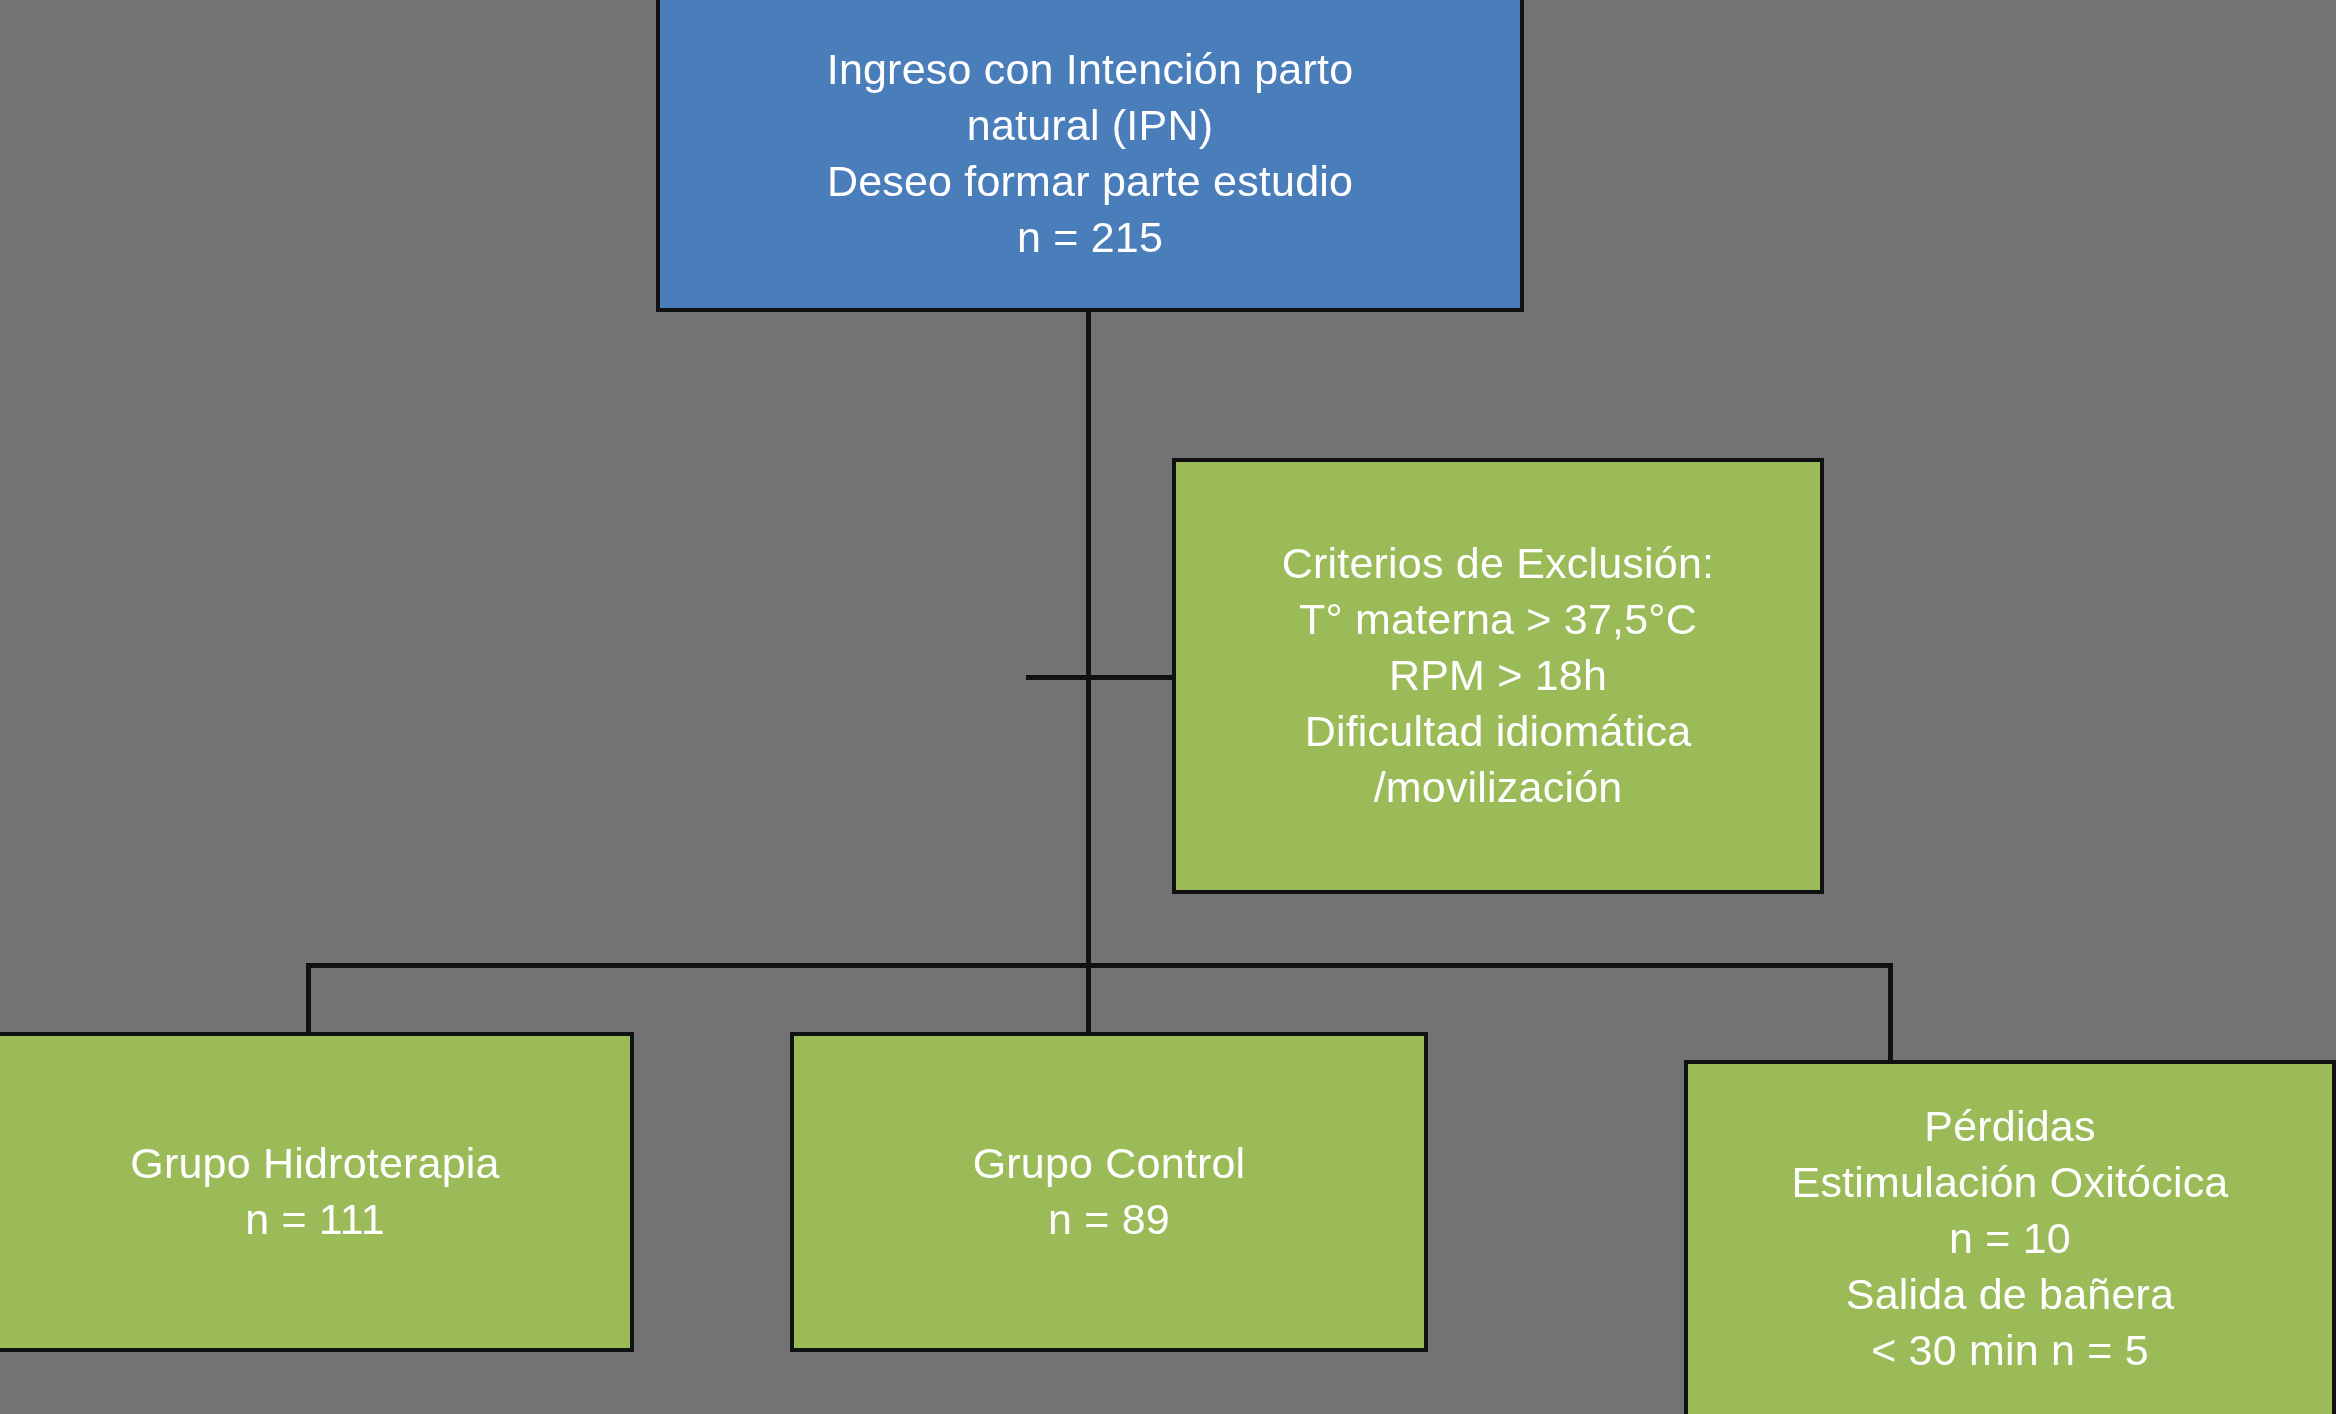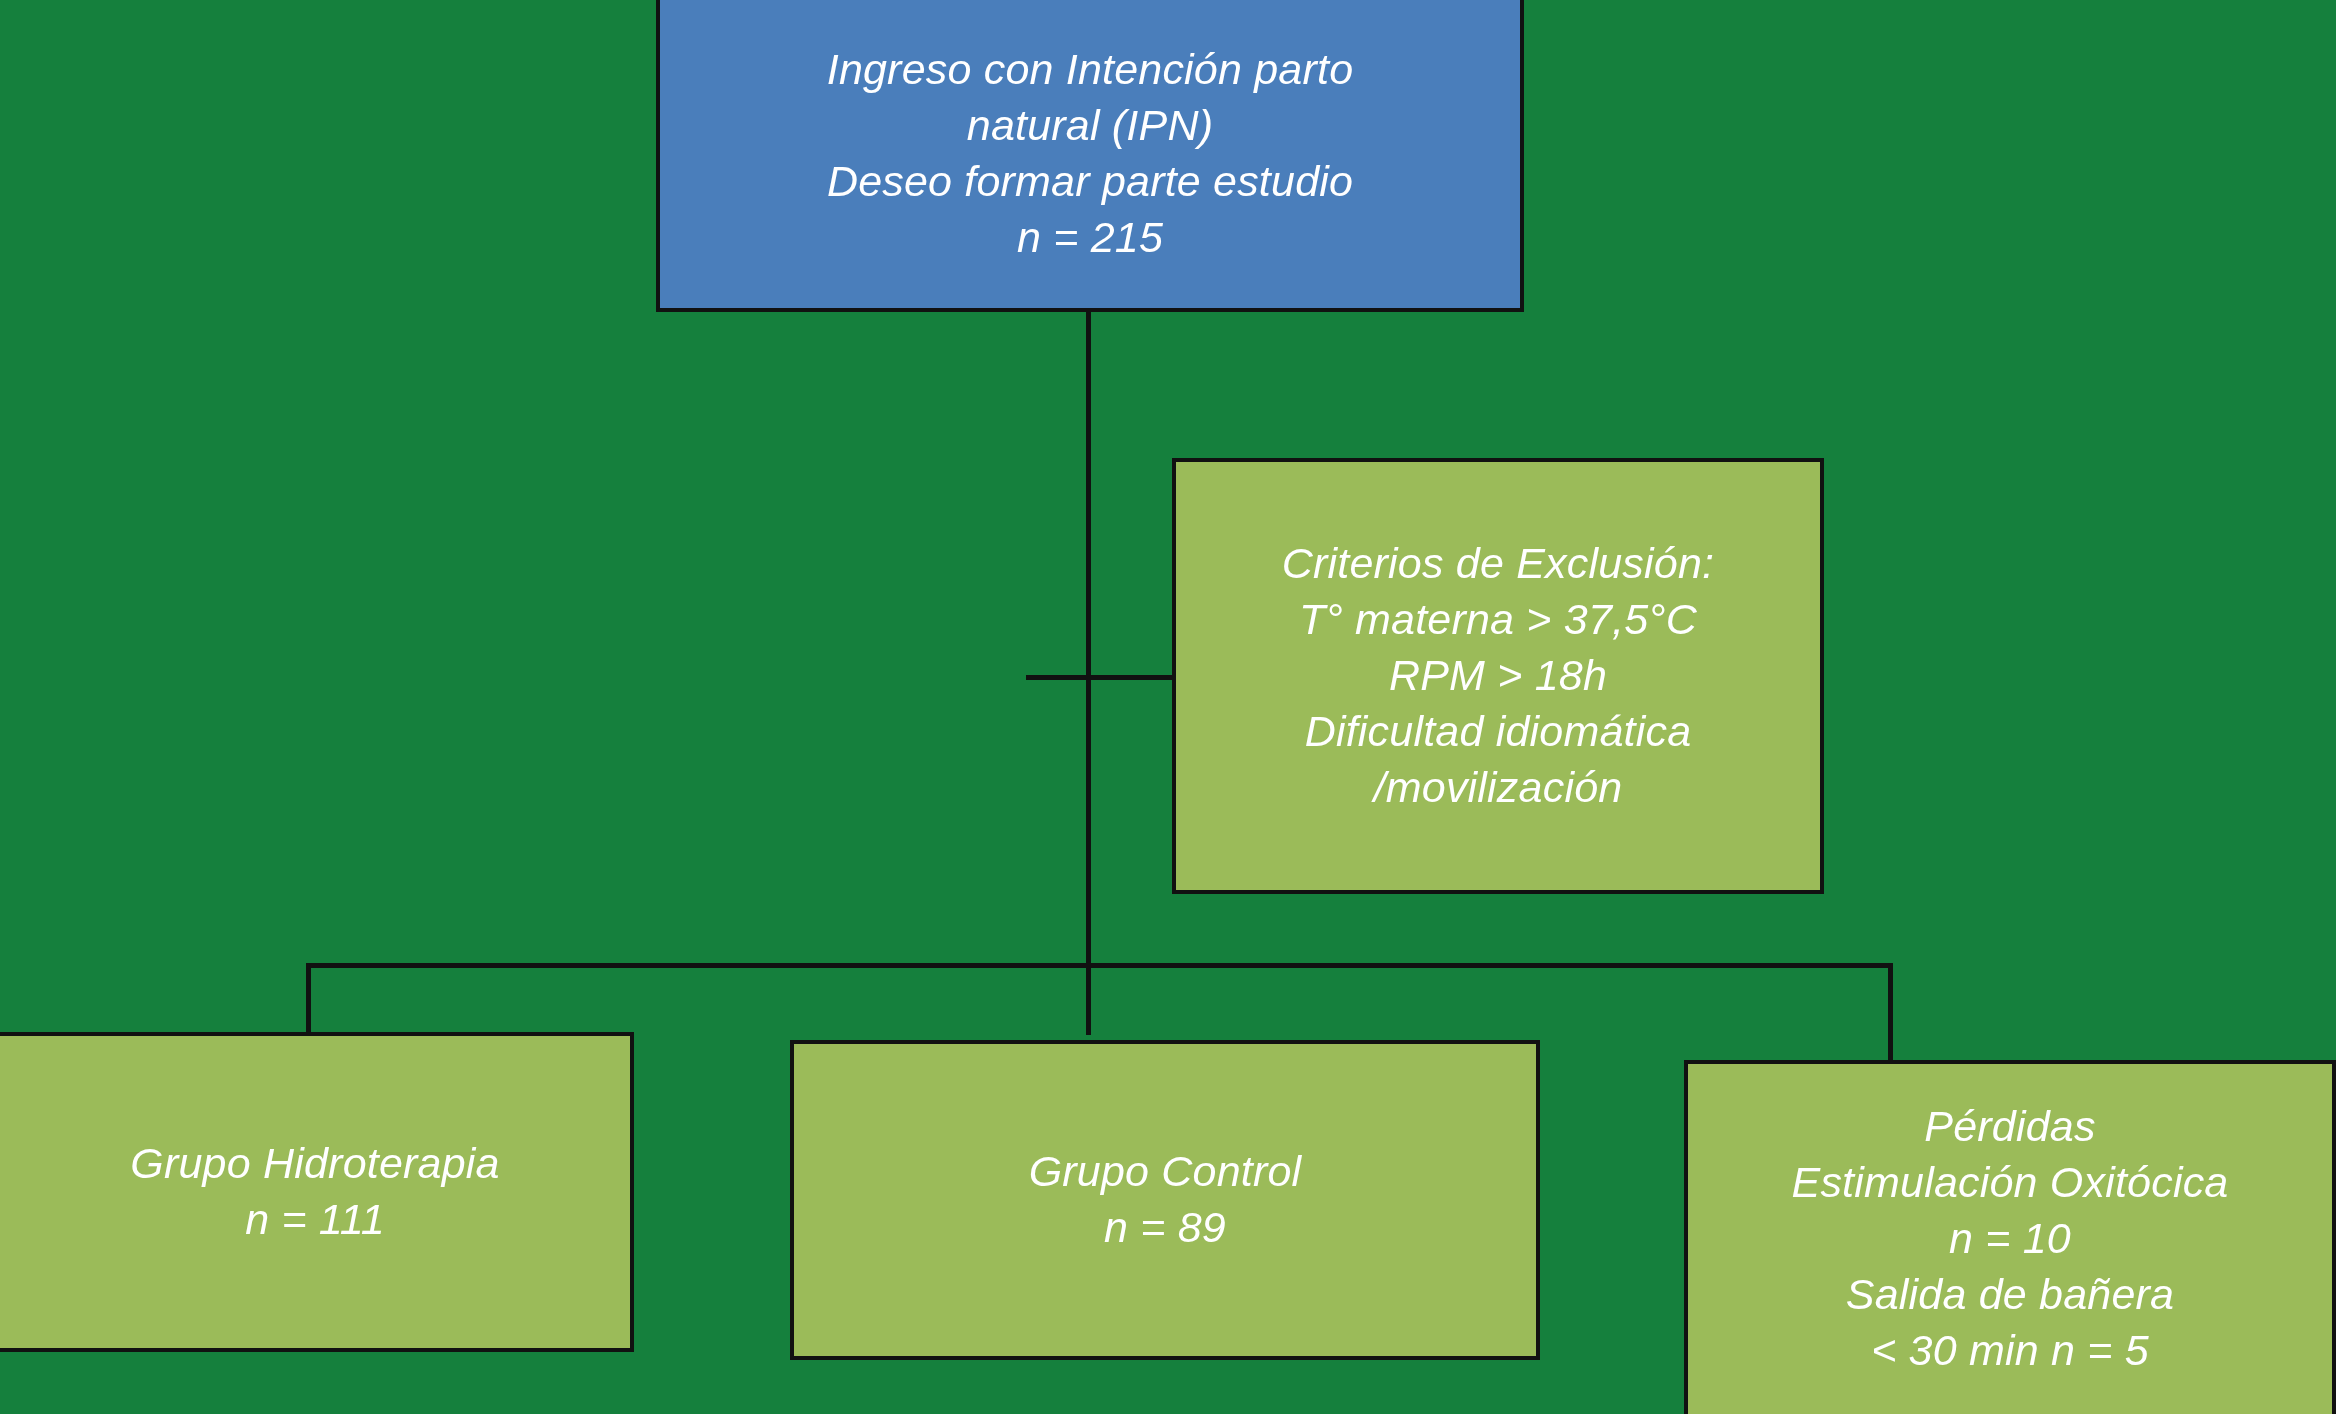--- a/index.html
+++ b/index.html
@@ -7,23 +7,22 @@
     padding: 0;
     background: #ffffff;
   }
   body {
     font-family: "Liberation Sans", sans-serif;
   }
   #canvas {
     position: relative;
     width: 2336px;
     height: 1414px;
-    background: #15803d;
+    background: #737373;
     overflow: hidden;
-    font-style: italic;
   }
   .node {
     position: absolute;
     box-sizing: border-box;
     border: 4px solid #111111;
     display: flex;
     align-items: center;
     justify-content: center;
     text-align: center;
     color: #ffffff;
@@ -34,21 +33,21 @@
     padding: 4px 10px;
   }
   .node.blue  { background: #4a7ebb; }
   .node.green { background: #9bbb59; }
 
   
   #node-root          { left: 656px;  top: -4px;   width: 868px;  height: 316px; }
   #node-inclusion     { left: 376px;  top: 458px;  width: 652px;  height: 436px; }
   #node-exclusion     { left: 1172px; top: 458px;  width: 652px;  height: 436px; }
   #node-hidroterapia  { left: -4px;   top: 1032px; width: 638px;  height: 320px; }
-  #node-control       { left: 790px;  top: 1032px; width: 750px;  height: 320px; margin-top: 8px; }
+  #node-control       { left: 790px;  top: 1032px; width: 638px;  height: 320px; }
   #node-perdidas      { left: 1684px; top: 1060px; width: 652px;  height: 358px; }
 
   
   .line {
     position: absolute;
     background: #111111;
   }
   .line.v { width: 5px; }
   .line.h { height: 5px; }
 

